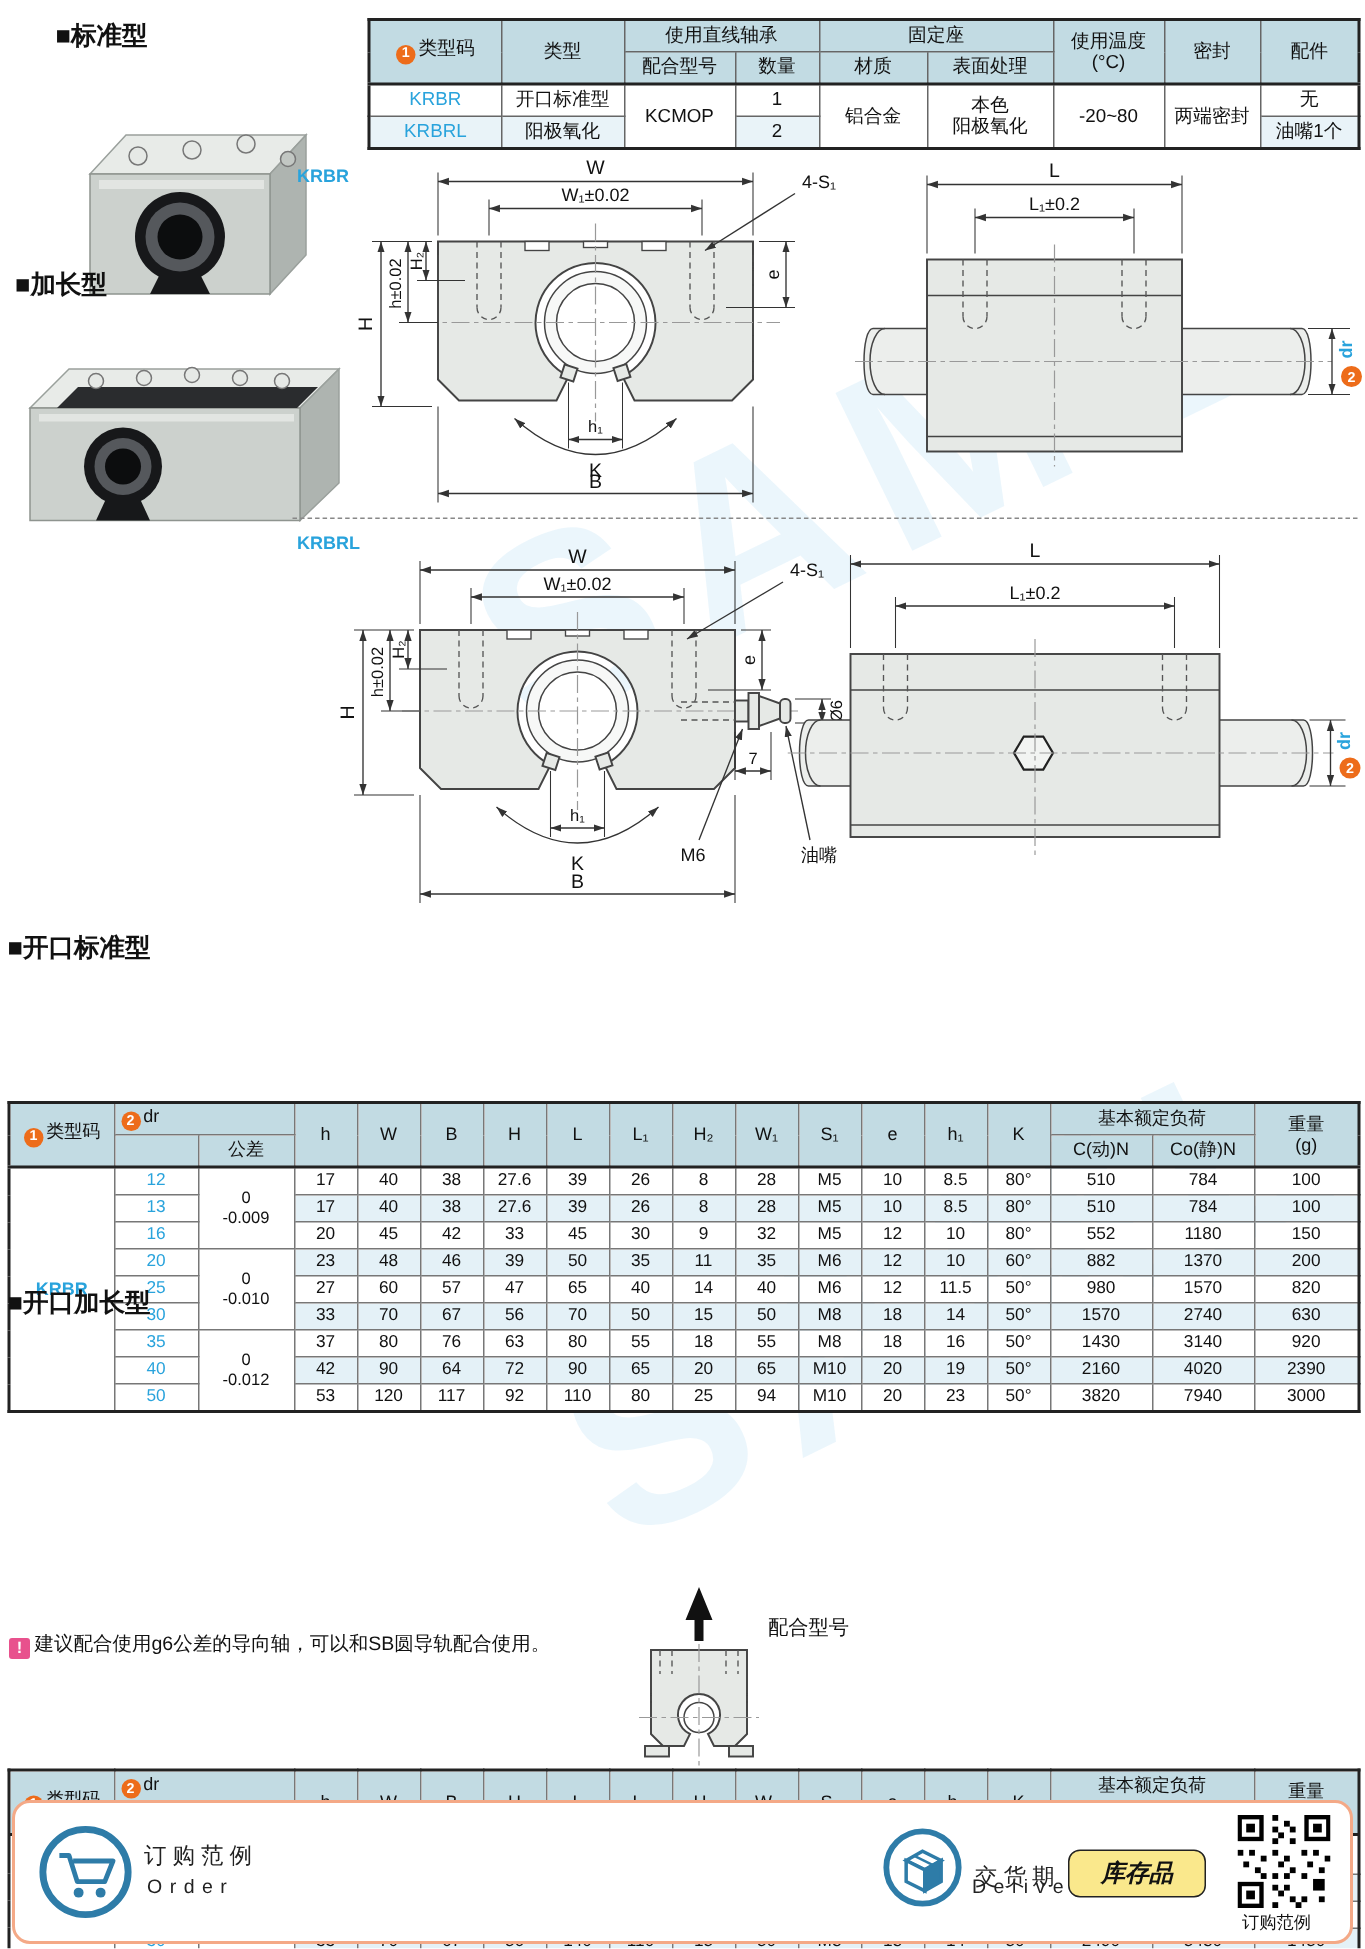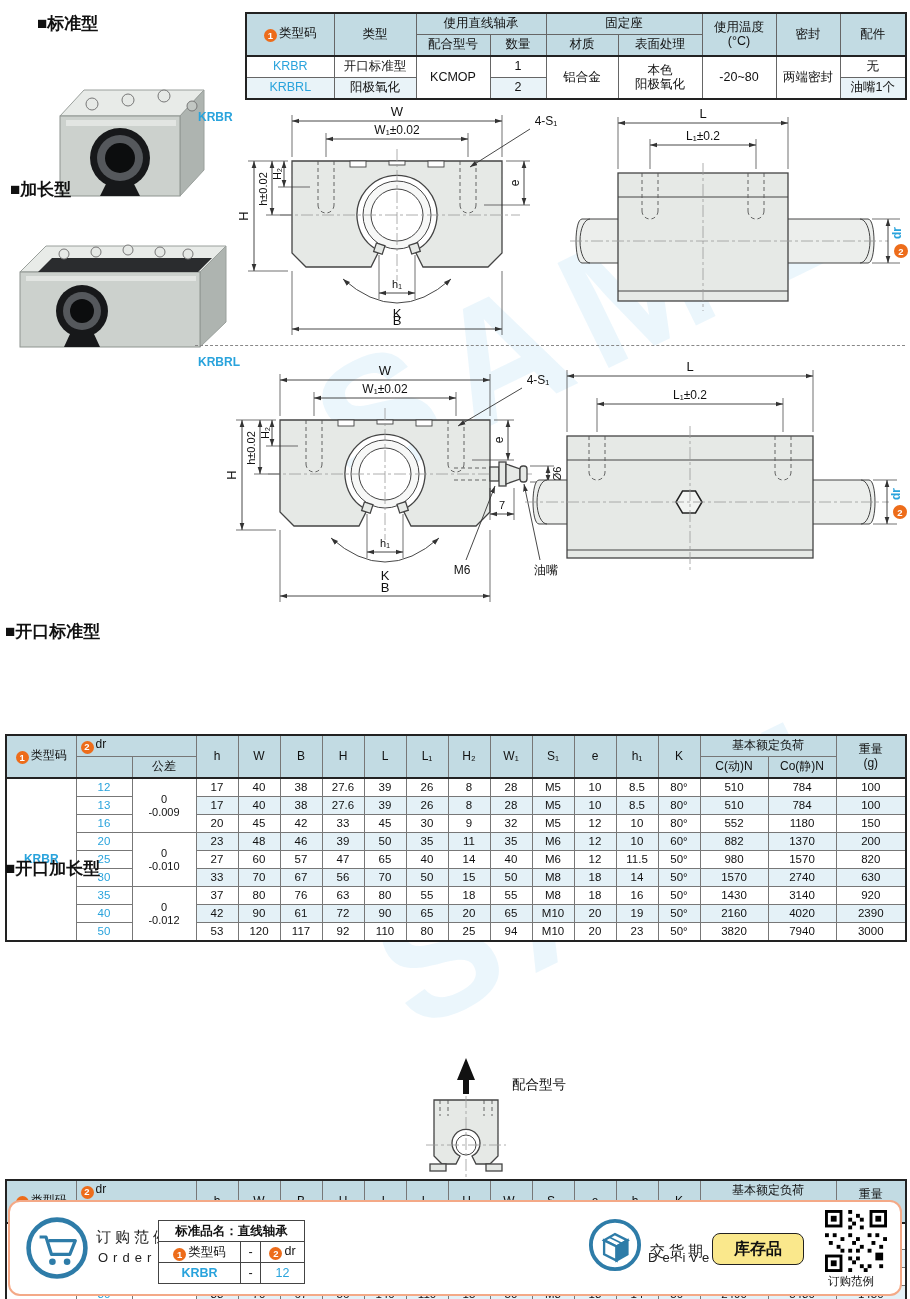--- a/index.html
+++ b/index.html
@@ -40,21 +40,21 @@
               margin-right:3px;vertical-align:-2px;}
   
   .footer{border:2.5px solid #f4a987;border-radius:12px;z-index:2;background:#fff;}
   .f-cn{font-size:15px;letter-spacing:4px;color:#222;}
   .f-en{font-size:13px;letter-spacing:5px;color:#222;}
   table.order{border-collapse:collapse;table-layout:fixed;width:146px;font-size:12.5px;
               border:1.5px solid #222;background:#fff;}
   .order th,.order td{border:1px solid #444;text-align:center;height:20px;padding:0;font-weight:normal;}
   .stock{display:flex;align-items:center;justify-content:center;width:90px;height:30px;
          background:#fae88c;border:1.5px solid #222;border-radius:8px;
-         font-size:16px;font-weight:bold;}
+         font-size:16px;font-weight:bold;font-style:italic;}
   .scan{font-size:11.5px;}
   
   svg{z-index:1;}
   .dim{stroke:#333;stroke-width:0.9;fill:none;}
   .ext{stroke:#333;stroke-width:0.7;fill:none;}
   .cl{stroke:#999;stroke-width:0.8;stroke-dasharray:12 3 3 3;fill:none;}
   .dsh{stroke:#555;stroke-width:0.9;stroke-dasharray:4 3;fill:none;}
   .body-fill{fill:#e6e9e6;stroke:#444;stroke-width:1.3;}
   .thin{stroke:#444;stroke-width:1;fill:none;}
   .dtext{font-size:12px;fill:#111;}
@@ -553,21 +553,21 @@
           <td class="num">16</td>
           <td class="num">50°</td>
           <td class="num">1430</td>
           <td class="num">3140</td>
           <td class="num">920</td>
         </tr>
         <tr>
           <td class="drv">40</td>
           <td class="num alt">42</td>
           <td class="num alt">90</td>
-          <td class="num alt">61</td>
+          <td class="num alt">64</td>
           <td class="num alt">72</td>
           <td class="num alt">90</td>
           <td class="num alt">65</td>
           <td class="num alt">20</td>
           <td class="num alt">65</td>
           <td class="num alt">M10</td>
           <td class="num alt">20</td>
           <td class="num alt">19</td>
           <td class="num alt">50°</td>
           <td class="num alt">2160</td>
@@ -718,20 +718,23 @@
           <td class="num alt">18</td>
           <td class="num alt">14</td>
           <td class="num alt">50°</td>
           <td class="num alt">2490</td>
           <td class="num alt">5480</td>
           <td class="num alt">1450</td>
         </tr>
       </tbody>
     </table>
 
+  <div class="abs note" style="left:6px;top:1086px;width:424px;">
+    <span class="note-badge">!</span><span>建议配合使用g6公差的导向轴，可以和SB圆导轨配合使用。</span>
+  </div>
 
   <svg class="abs" style="left:420px;top:1056px;" width="92" height="124" viewBox="0 0 92 124">
     <polygon points="46,2 55,24 49,24 49,38 43,38 43,24 37,24" fill="#111"></polygon>
     <path class="body-fill" d="M14,44 H78 V100 L70,108 H56 L52,100 A14,14 0 1 0 40,100 L36,108 H22 L14,100 Z"></path>
     <circle cx="46" cy="89" r="10" fill="#fff" stroke="#444"></circle>
     <rect x="10" y="108" width="16" height="7" class="body-fill"></rect>
     <rect x="66" y="108" width="16" height="7" class="body-fill"></rect>
     <line class="dsh" x1="20" y1="44" x2="20" y2="60"></line>
       <line class="dsh" x1="28" y1="44" x2="28" y2="60"></line>
     <line class="dsh" x1="64" y1="44" x2="64" y2="60"></line>
@@ -745,42 +748,20 @@
   <div class="abs footer" style="left:8px;top:1200px;width:890px;height:92px;">
     <svg class="abs" style="left:14px;top:13px;" width="66" height="66" viewBox="0 0 72 72">
       <circle cx="36" cy="36" r="31" fill="#fff" stroke="#2e7ca8" stroke-width="5"></circle>
       <path d="M17,24 h7 l6,19 h20 l6,-15 h-29" fill="none" stroke="#2e7ca8" stroke-width="3.5" stroke-linejoin="round"></path>
       <circle cx="31" cy="51" r="3.6" fill="#2e7ca8"></circle>
       <circle cx="47" cy="51" r="3.6" fill="#2e7ca8"></circle>
     </svg>
     <div class="abs f-cn" style="left:86px;top:26px;">订购范例</div>
     <div class="abs f-en" style="left:88px;top:48px;">Order</div>
 
-    <table class="order abs" style="left:148px;top:18px;">
-      <colgroup>
-          <col style="width:82px">
-          <col style="width:20px">
-          <col style="width:44px">
-        </colgroup>
-      <tbody>
-          <tr>
-            <th colspan="3" style="font-weight:bold;">标准品名：直线轴承</th>
-          </tr>
-      <tr>
-        <td><span class="badge">1</span><span>类型码</span></td>
-        <td>-</td>
-        <td><span class="badge">2</span><span>dr</span></td>
-      </tr>
-      <tr>
-        <td class="blue" style="font-weight:bold;">KRBR</td>
-        <td>-</td>
-        <td class="blue">12</td>
-      </tr>
-    </tbody>
-      </table>
 
     <svg class="abs" style="left:577px;top:15px;" width="56" height="56" viewBox="0 0 72 72">
       <circle cx="36" cy="36" r="31" fill="#fff" stroke="#2e7ca8" stroke-width="5"></circle>
       <polygon points="22,30 36,22 52,30 38,38" fill="#fff" stroke="#2e7ca8" stroke-width="3"></polygon>
       <polygon points="22,30 38,38 38,56 22,48" fill="#fff" stroke="#2e7ca8" stroke-width="3"></polygon>
       <polygon points="38,38 52,30 52,48 38,56" fill="#2e7ca8" stroke="#2e7ca8" stroke-width="3"></polygon>
       <line x1="29" y1="26" x2="45" y2="34" stroke="#2e7ca8" stroke-width="2"></line>
     </svg>
     <div class="abs f-cn" style="left:640px;top:40px;">交货期</div>
     <div class="abs f-en" style="left:638px;top:48px;">Delivery</div>

